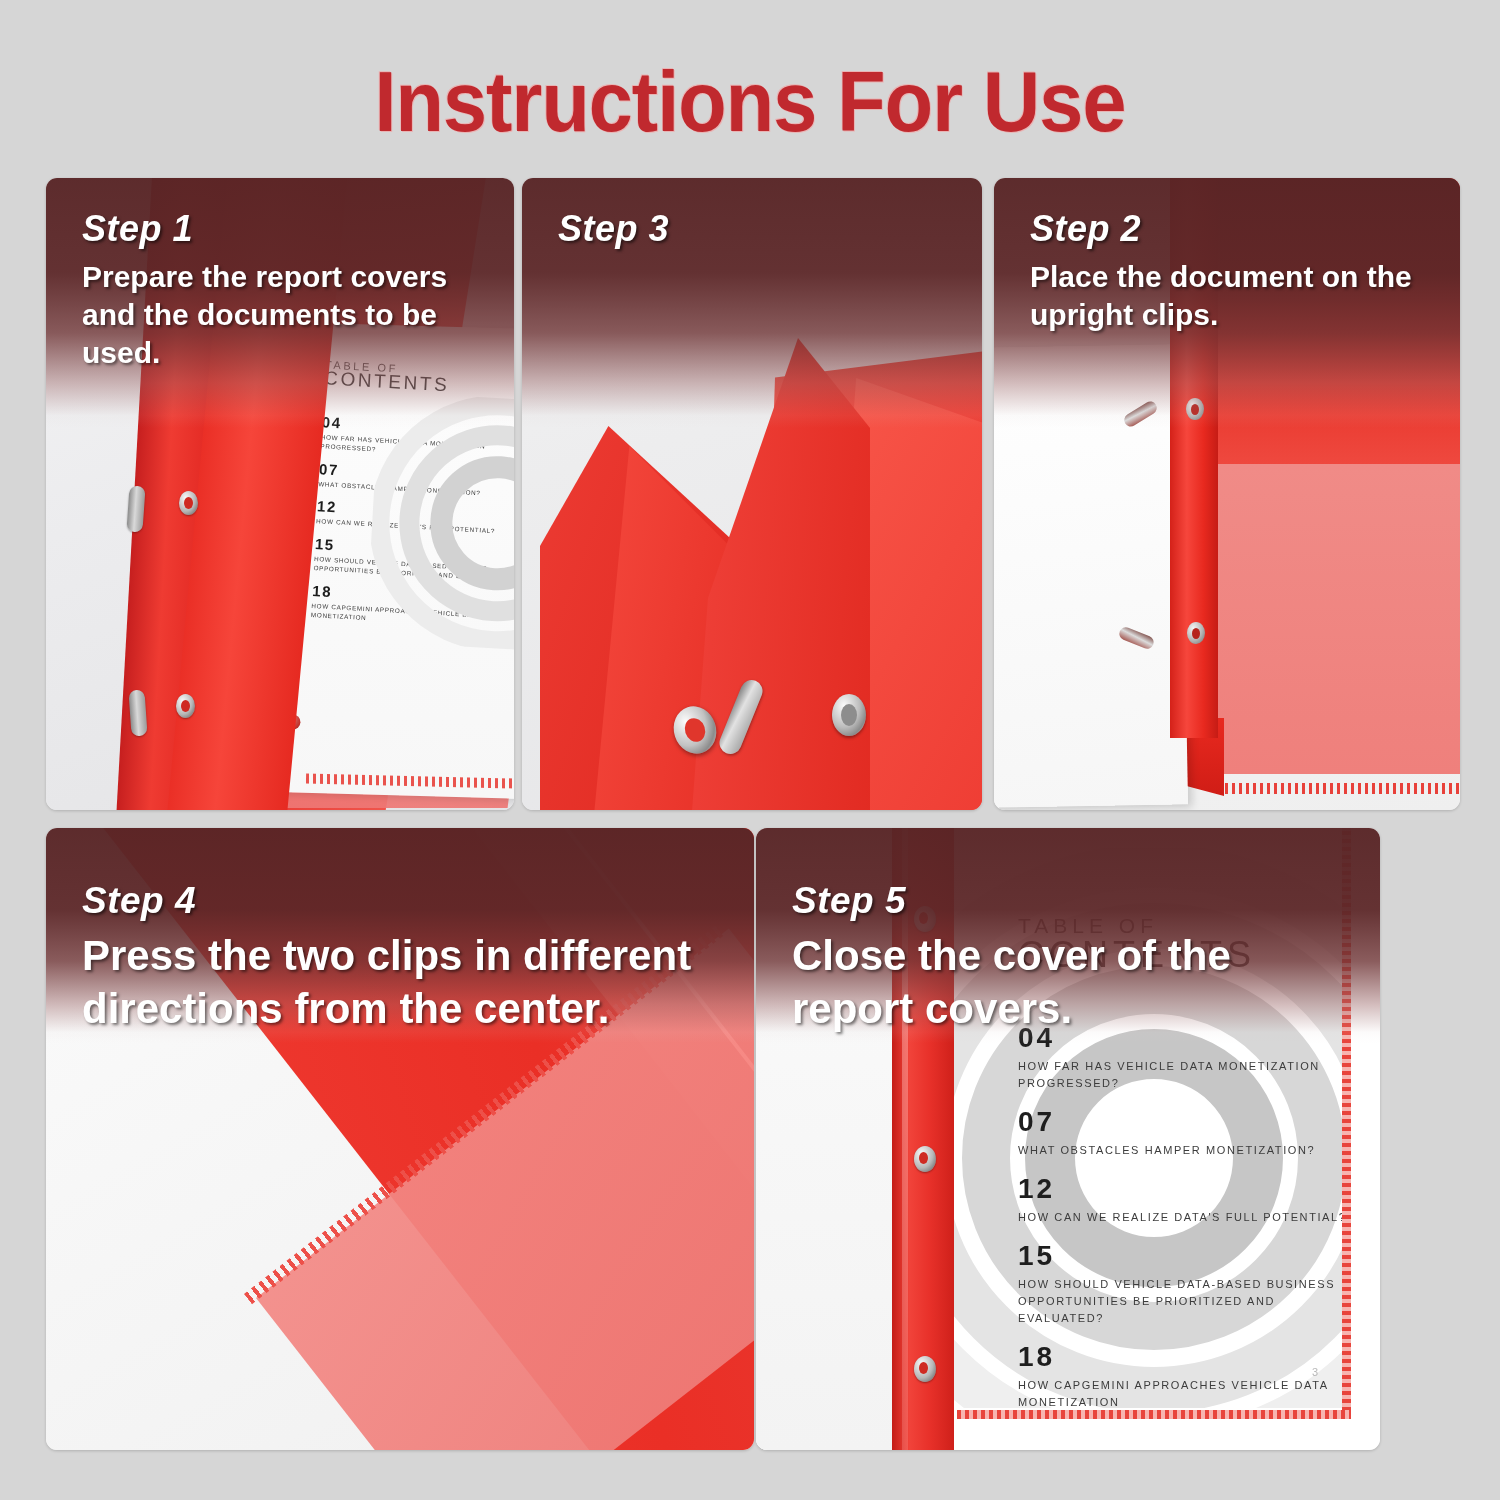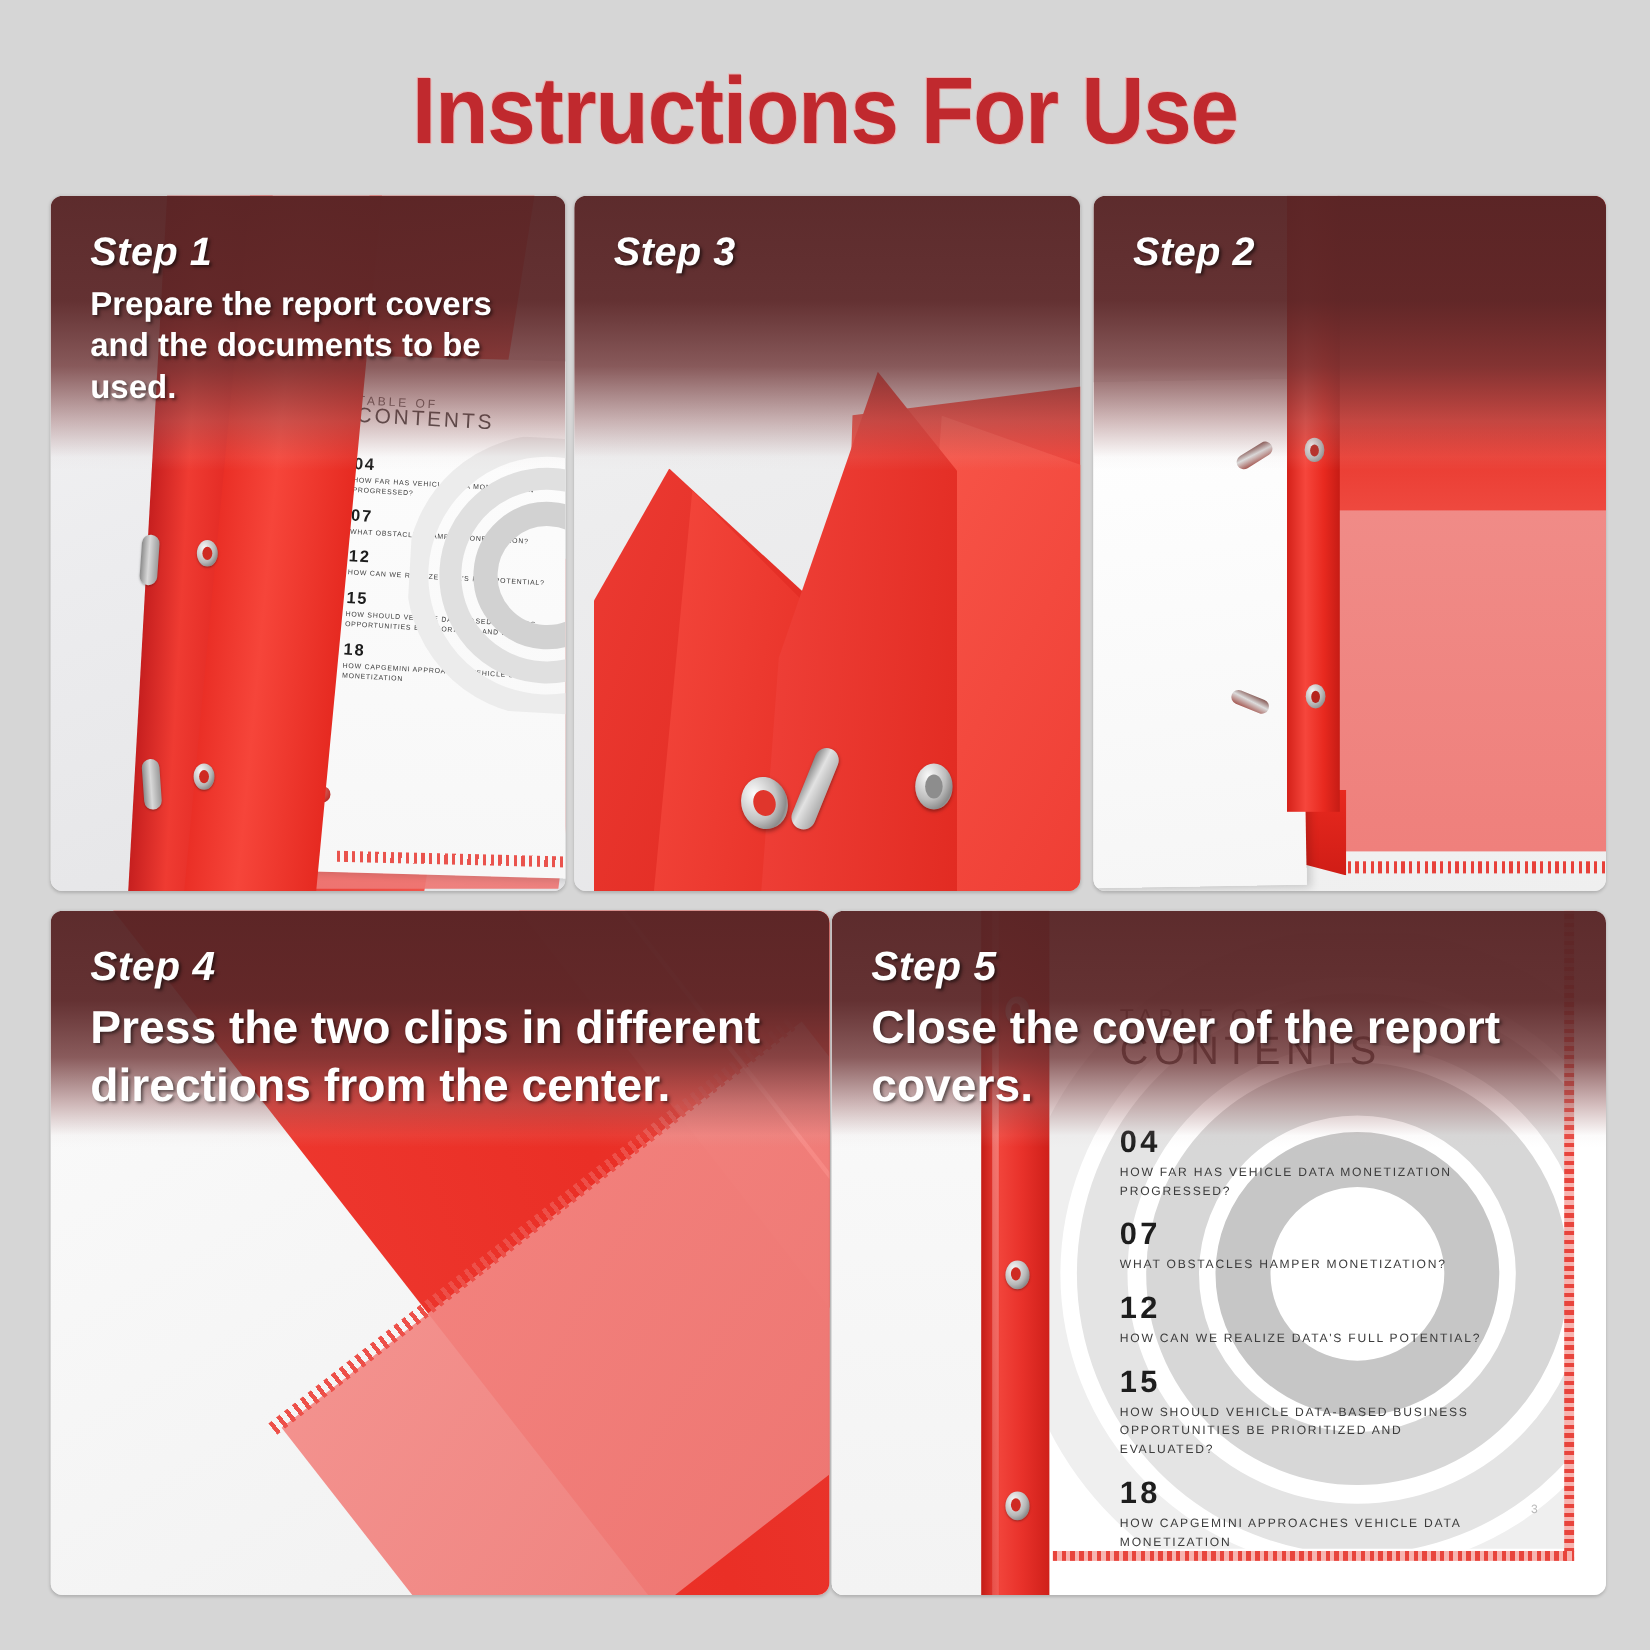--- a/index.html
+++ b/index.html
@@ -29,21 +29,21 @@
     position:absolute;
     border-radius:11px;
     overflow:hidden;
     background:#f1f1f1;
     box-shadow:0 1px 3px rgba(0,0,0,.18);
   }
   .p1{left:46px;  top:178px; width:468px; height:632px;}
   .p2{left:522px; top:178px; width:460px; height:632px;}
   .p3{left:994px; top:178px; width:466px; height:632px;}
   .p4{left:46px;  top:828px; width:708px; height:622px;}
-  .p5{left:756px; top:828px; width:704px; height:622px;}
+  .p5{left:756px; top:828px; width:624px; height:622px;}
 
   .photo{position:absolute;inset:0;overflow:hidden;}
 
   
   .capwash{
     position:absolute;left:0;top:0;width:100%;
     background:linear-gradient(180deg,
       rgba(88,37,38,.97) 0%,
       rgba(92,39,40,.95) 38%,
       rgba(110,52,53,.80) 62%,
@@ -59,21 +59,21 @@
   .cap .step{
     font-style:italic;font-weight:bold;font-size:36px;
     letter-spacing:.5px;margin-bottom:8px;
     text-shadow:2px 2px 3px rgba(0,0,0,.55);
   }
   .cap .desc{
     font-weight:bold;font-size:30px;line-height:1.26;
     text-shadow:2px 2px 3px rgba(0,0,0,.5);
   }
   .p4 .cap .desc,.p5 .cap .desc{font-size:42px;}
-  .p4 .cap .step,.p5 .cap .step{font-size:37px;}
+  .p4 .cap .step,.p5 .cap .step{font-size:37px;margin-top:22px;}
 
   
   .bg-white-soft{position:absolute;inset:0;
     background:linear-gradient(160deg,#f4f4f5 0%,#ececee 45%,#e4e4e6 100%);}
   .p1 .spineA{
     position:absolute;left:88px;top:-20px;width:96px;height:680px;
     background:linear-gradient(90deg,#c61f1f,#ef3b32 35%,#e32a24 75%,#bf1c1c);
     transform:skewX(-3.2deg);
   }
   .p1 .spineB{
@@ -364,20 +364,21 @@
       <div class="doc"></div>
       <div class="spine"></div>
       <div class="clip1"></div>
       <div class="clip2"></div>
       <div class="ey1"></div>
       <div class="ey2"></div>
     </div>
     <div class="capwash tall"></div>
     <div class="cap">
       <div class="step">Step 2</div>
+      <div class="desc">Place the document on the upright clips.</div>
     </div>
   </div>
 
   <div class="panel p4">
     <div class="photo">
       <div class="bgp"></div>
       <div class="redBand"></div>
       <div class="redBand2"></div>
       <div class="pinkPocket"></div>
       <div class="ribbonD"></div>

